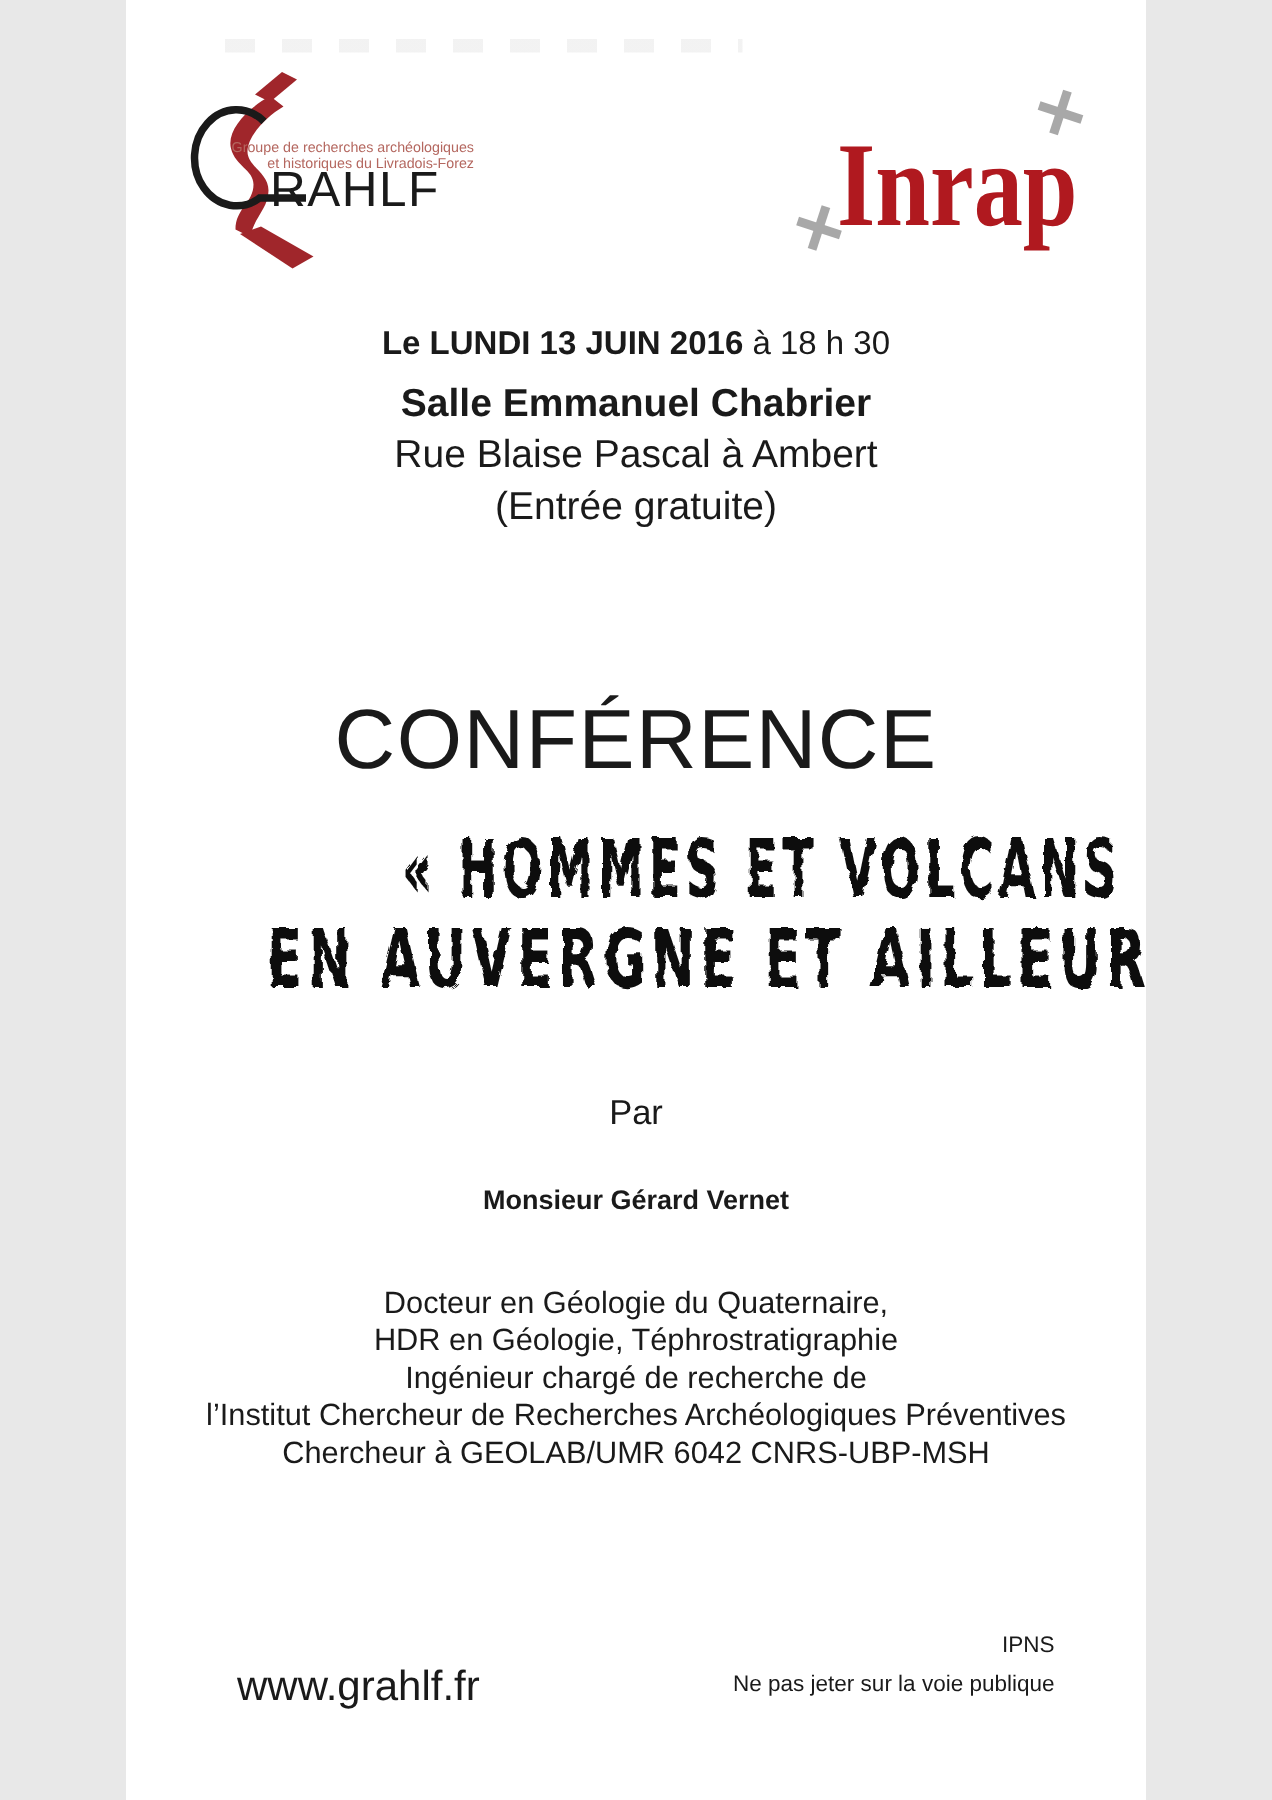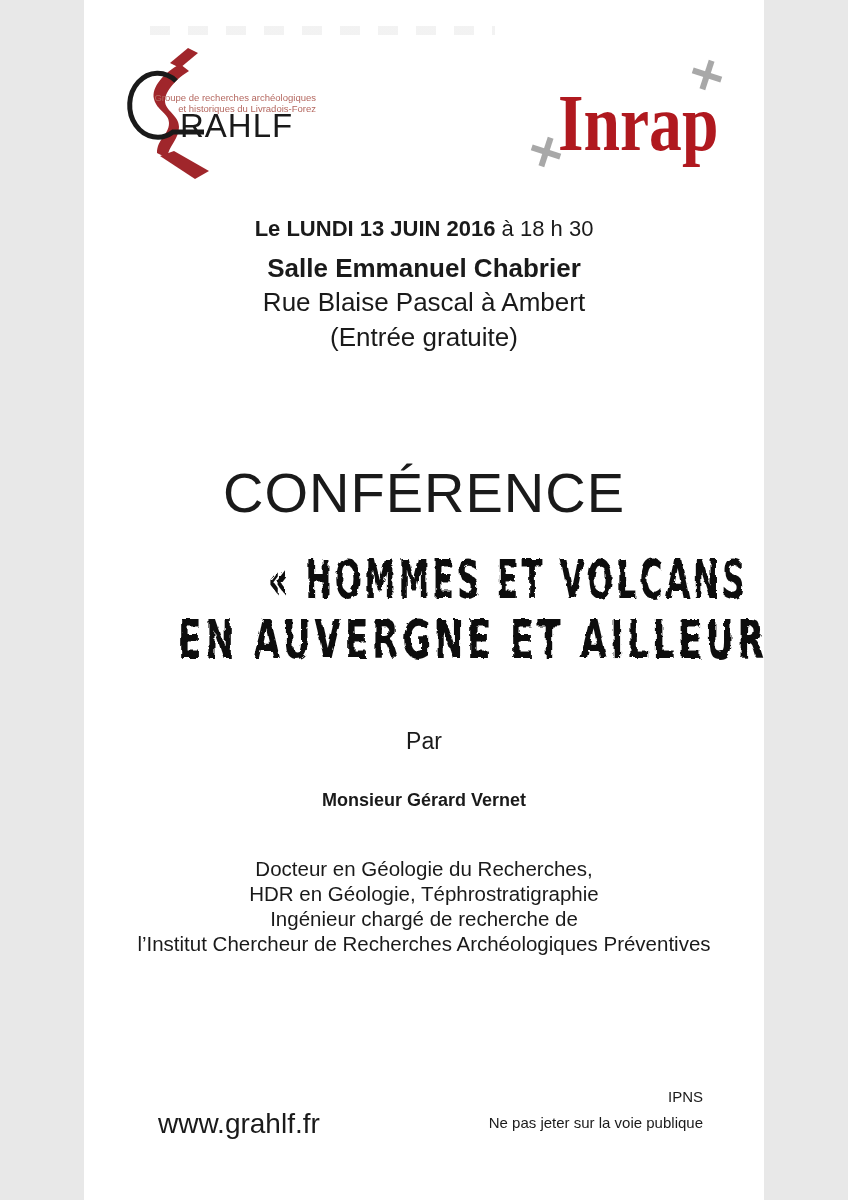--- a/index.html
+++ b/index.html
@@ -112,24 +112,25 @@
     <g filter="url(#rough)" fill="#101010" font-family="DejaVu Sans, sans-serif" font-weight="bold">
       <text x="380" y="50" text-anchor="middle" font-size="54" letter-spacing="6" textLength="480" lengthAdjust="spacingAndGlyphs">« HOMMES ET VOLCANS</text>
       <text x="380" y="110" text-anchor="middle" font-size="54" letter-spacing="6" textLength="660" lengthAdjust="spacingAndGlyphs">EN AUVERGNE ET AILLEURS »</text>
     </g>
   </svg>
 
   <div class="row par">Par</div>
   <div class="row speaker">Monsieur Gérard Vernet</div>
 
   <div class="row credentials">
-    <div>Docteur en Géologie du Recherches,</div>
+    <div>Docteur en Géologie du Quaternaire,</div>
     <div>HDR en Géologie, Téphrostratigraphie</div>
     <div>Ingénieur chargé de recherche de</div>
     <div>l’Institut Chercheur de Recherches Archéologiques Préventives</div>
+    <div>Chercheur à GEOLAB/UMR 6042 CNRS-UBP-MSH</div>
   </div>
 
   <div class="footer-left">www.grahlf.fr</div>
   <div class="footer-right">
     <div>IPNS</div>
     <div>Ne pas jeter sur la voie publique</div>
   </div>
 
 </div>
 

